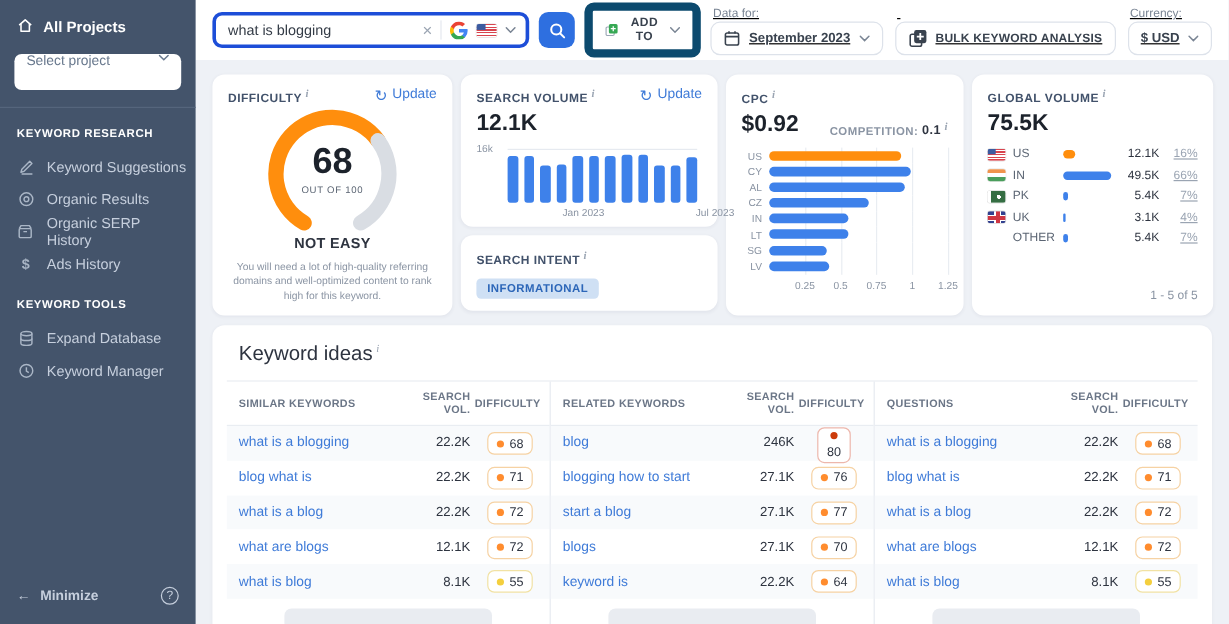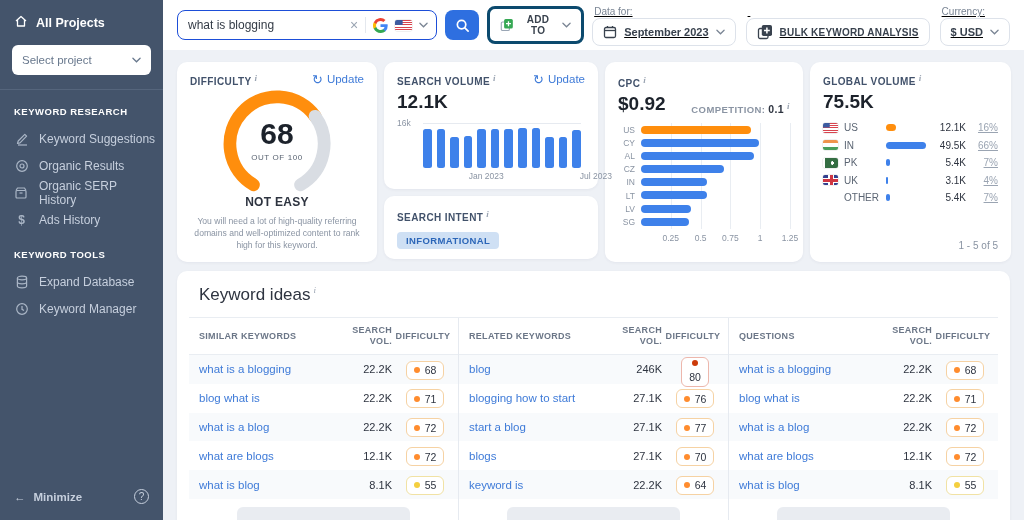--- a/index.html
+++ b/index.html
@@ -5,53 +5,53 @@
   * { margin:0; padding:0; box-sizing:border-box; }
   html,body { width:1024px; height:520px; }
   body { font-family:"Liberation Sans", sans-serif; background:#eef1f6; overflow:hidden; }
   .app { position:relative; width:1024px; height:520px; overflow:hidden; background:#eef1f6; }
 
   
   .sidebar { position:absolute; left:0; top:0; width:163px; height:520px; background:#44546b; display:flex; flex-direction:column; z-index:5; }
   .sb-top { padding:12px 12px 14px; border-bottom:1px solid #55657c; }
   .sb-all { display:flex; align-items:center; gap:8px; color:#fff; font-size:12.5px; font-weight:bold; padding:2px 2px; cursor:pointer; }
   .sb-all svg { width:14px; height:14px; }
-  .sb-select { margin-top:12px; height:30px; background:#fff; border-radius:6px; display:flex; align-items:center; justify-content:space-between; padding:0 10px; color:#68788d; font-size:11.5px; cursor:pointer; }
+  .sb-select { margin-top:12px; height:30px; background:#fff; border-radius:6px; display:flex; justify-content:space-between; padding:0 10px; color:#68788d; font-size:11.5px; cursor:pointer; }
   .sb-select svg { width:9px; height:6px; color:#68788d; }
   .sb-section-label { padding:16px 14px 8px; font-size:9.5px; font-weight:bold; letter-spacing:.5px; color:#ffffff; }
   .sb-item { display:flex; align-items:center; gap:10px; height:27px; padding-left:14px; margin-right:6px; color:#c6cfdd; font-size:12px; cursor:pointer; border-radius:0 14px 14px 0; }
   .sb-item .sb-ic { width:15px; height:15px; display:inline-flex; align-items:center; justify-content:center; color:#aab6c6; font-size:12px; }
   .sb-item .sb-ic svg { width:14px; height:14px; }
   .sb-item.active { background:#57687f; color:#ffffff; }
   .sb-item.active .sb-ic { color:#e8edf3; }
   .sb-bottom { margin-top:auto; padding:14px 14px 16px; display:flex; align-items:center; justify-content:space-between; color:#c6cfdd; }
   .sb-min { display:flex; align-items:center; gap:8px; font-size:11.5px; font-weight:bold; cursor:pointer; }
   .sb-help { width:15px; height:15px; border:1.3px solid #c6cfdd; border-radius:50%; font-size:10px; display:flex; align-items:center; justify-content:center; cursor:pointer; }
 
   
   .topbar { position:absolute; left:163px; top:0; width:861px; height:50px; background:#fff; display:flex; align-items:center; padding:0 14px; gap:8px; }
-  .search-wrap { width:280px; height:30px; border:1px solid #1d4ed8; border-radius:8px; display:flex; align-items:center; padding:0 8px 0 10px; gap:7px; background:#fff; }
+  .search-wrap { width:280px; height:30px; border:3px solid #1d4ed8; border-radius:8px; display:flex; align-items:center; padding:0 8px 0 10px; gap:7px; background:#fff; }
   .search-wrap input { flex:1; border:none; outline:none; font-size:12px; color:#333b46; font-family:"Liberation Sans",sans-serif; min-width:0; }
   .sw-x { color:#9aa4b2; font-size:14px; cursor:pointer; line-height:1; }
   .sw-sep { width:1px; height:16px; background:#e4e8ee; }
   .sw-g svg { width:15px; height:15px; display:block; }
   .flag { width:17px; height:11px; border-radius:2px; box-shadow:0 0 0 .5px rgba(0,0,0,.12); display:inline-block; }
   .flag-us { background:linear-gradient(#3c5ba0,#3c5ba0) top left / 45% 45% no-repeat, repeating-linear-gradient(180deg,#d8444e 0 1.1px,#fff 1.1px 2.2px); }
   .flag-in { background:linear-gradient(180deg,#f0944d 0 33%,#fff 33% 66%,#4a9e5c 66% 100%); }
   .flag-pk { background:radial-gradient(circle at 62% 50%, #fff 0 1.6px, transparent 1.8px), linear-gradient(90deg,#fff 0 2.5px,#356e43 2.5px 100%); }
   .flag-uk { background:
       linear-gradient(180deg, transparent 0 4px, #cf3642 4px 7px, transparent 7px),
       linear-gradient(90deg, transparent 0 7px, #cf3642 7px 10px, transparent 10px),
       linear-gradient(180deg, transparent 0 3px, #fff 3px 8px, transparent 8px),
       linear-gradient(90deg, transparent 0 5.5px, #fff 5.5px 11.5px, transparent 11.5px),
       #32408f; }
   .chev { width:9px; height:6px; color:#7a8594; flex:none; }
   .search-btn { width:38px; height:30px; background:#2e6fe0; border:none; border-radius:8px; display:flex; align-items:center; justify-content:center; cursor:pointer; }
   .search-btn svg { width:15px; height:15px; }
-  .addto-btn { height:30px; background:#fff; border:3px solid #0c4a6e; border-radius:8px; display:flex; align-items:center; gap:7px; padding:16px 10px; font-size:10px; font-weight:bold; color:#39424e; letter-spacing:.3px; cursor:pointer; }
+  .addto-btn { height:30px; background:#fff; border:7px solid #0c4a6e; border-radius:8px; display:flex; align-items:center; gap:7px; padding:16px 10px; font-size:10px; font-weight:bold; color:#39424e; letter-spacing:.3px; cursor:pointer; }
   .sq-ic { width:16px; height:16px; display:block; }
   .tb-right { margin-left:auto; display:flex; align-items:flex-start; gap:10px; padding-top:2px; }
   .tb-group { display:flex; flex-direction:column; gap:1px;text-decoration:underline; }
   .tb-label { font-size:10px; color:#7a8594; height:11px; padding-left:2px; }
   .tb-ctrl { height:28px; background:#fff; border:1px solid #dde2ea; border-radius:8px; display:flex; align-items:center; gap:7px; padding:0 10px; font-size:11px; font-weight:bold; color:#39424e; cursor:pointer; white-space:nowrap; }
   .tb-ctrl.bulk { letter-spacing:.2px; font-size:10px; }
   .cal-ic { width:14px; height:14px; }
 
   
   .content { position:absolute; left:163px; top:50px; width:861px; height:470px; padding:12px 14px; }
@@ -431,39 +431,39 @@
               <div class="cpc-track">
                 <div class="cpc-gridline" style="left: 20%;"></div>
                 <div class="cpc-gridline" style="left: 40%;"></div>
                 <div class="cpc-gridline" style="left: 60%;"></div>
                 <div class="cpc-gridline" style="left: 80%;"></div>
                 <div class="cpc-gridline" style="left: 100%;"></div>
                 <div class="cpc-bar" style="width: 44%;"></div>
               </div>
             </div>
             <div class="cpc-row">
+              <span class="cpc-label">SG</span>
+              <div class="cpc-track">
+                <div class="cpc-gridline" style="left: 20%;"></div>
+                <div class="cpc-gridline" style="left: 40%;"></div>
+                <div class="cpc-gridline" style="left: 60%;"></div>
+                <div class="cpc-gridline" style="left: 80%;"></div>
+                <div class="cpc-gridline" style="left: 100%;"></div>
+                <div class="cpc-bar" style="width: 32%;"></div>
+              </div>
+            </div>
+            <div class="cpc-row">
               <span class="cpc-label">LV</span>
               <div class="cpc-track">
                 <div class="cpc-gridline" style="left: 20%;"></div>
                 <div class="cpc-gridline" style="left: 40%;"></div>
                 <div class="cpc-gridline" style="left: 60%;"></div>
                 <div class="cpc-gridline" style="left: 80%;"></div>
                 <div class="cpc-gridline" style="left: 100%;"></div>
                 <div class="cpc-bar" style="width: 33.6%;"></div>
-              </div>
-            </div>
-            <div class="cpc-row">
-              <span class="cpc-label">SG</span>
-              <div class="cpc-track">
-                <div class="cpc-gridline" style="left: 20%;"></div>
-                <div class="cpc-gridline" style="left: 40%;"></div>
-                <div class="cpc-gridline" style="left: 60%;"></div>
-                <div class="cpc-gridline" style="left: 80%;"></div>
-                <div class="cpc-gridline" style="left: 100%;"></div>
-                <div class="cpc-bar" style="width: 32%;"></div>
               </div>
             </div>
           </div>
         <div class="cpc-axis" id="cpc-axis">
             <span style="left: 20%;">0.25</span>
             <span style="left: 40%;">0.5</span>
             <span style="left: 60%;">0.75</span>
             <span style="left: 80%;">1</span>
             <span style="left: 100%;">1.25</span>
           </div>

